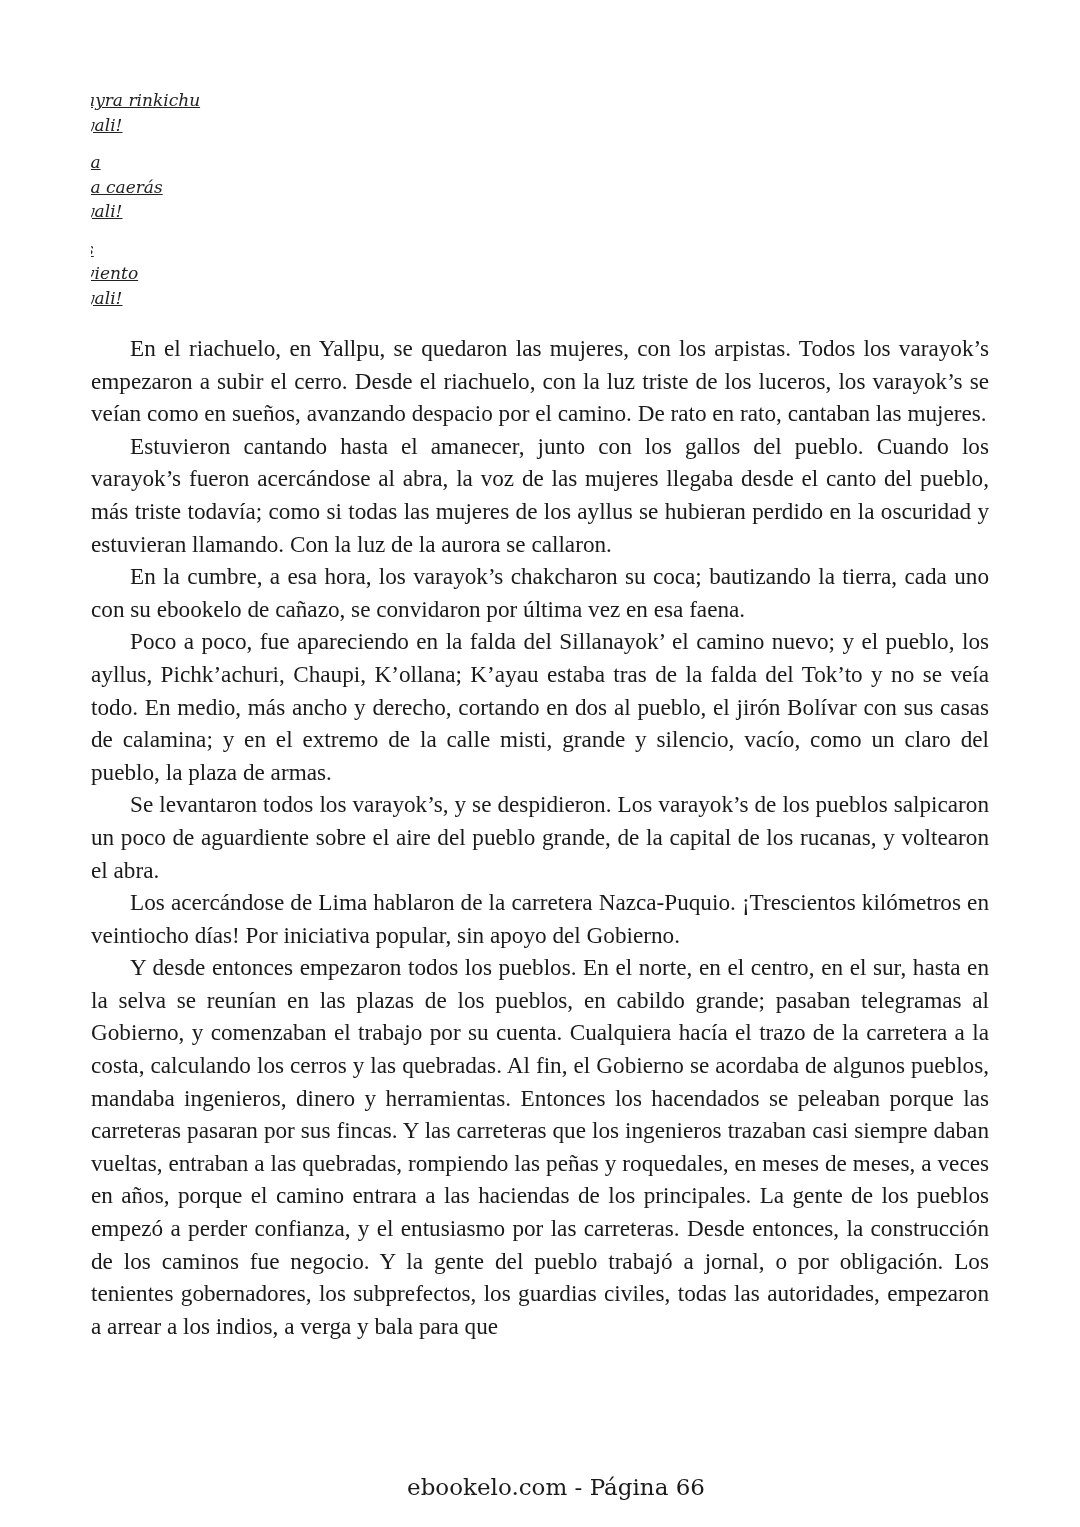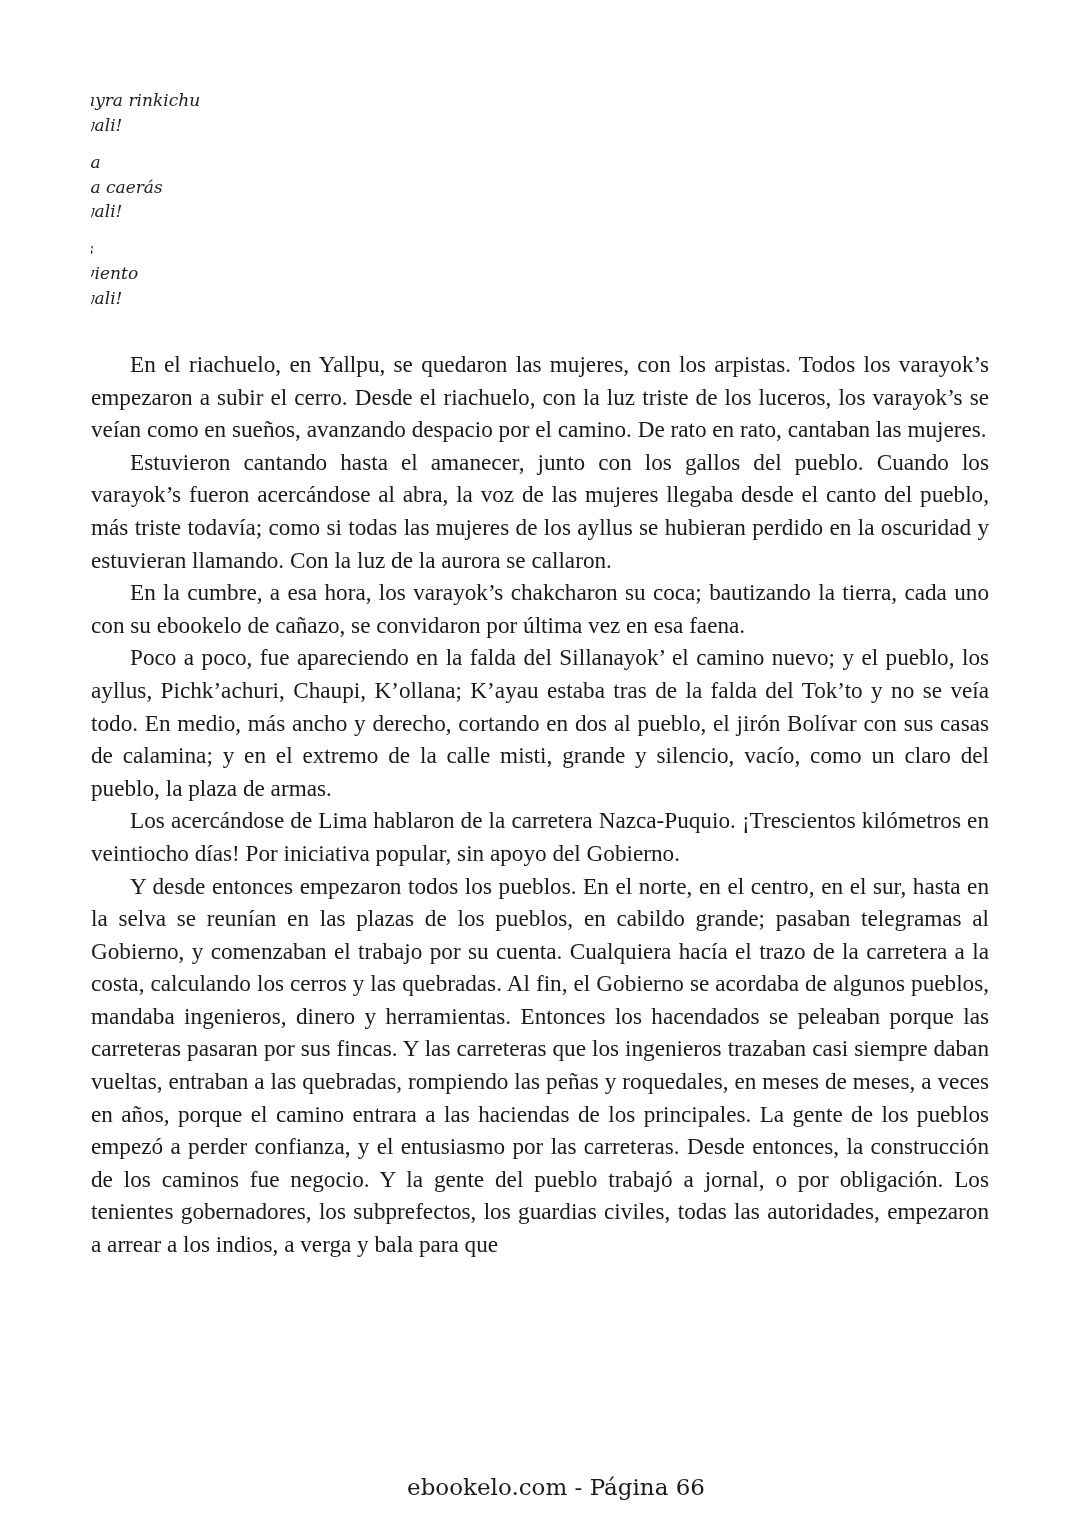--- a/index.html
+++ b/index.html
@@ -3,24 +3,24 @@
 <meta charset="utf-8">
 <style>
   html, body { margin: 0; padding: 0; background: #ffffff; }
   body { width: 1080px; height: 1527px; position: relative; overflow: hidden; color: #1a1a1a; }
   .poem {
     position: absolute; left: 91px; top: 88px; width: 200px;
     font-family: "DejaVu Serif", "Liberation Serif", serif;
     font-style: italic; font-size: 17px; line-height: 24.5px; color: #222;
     overflow: hidden;
   }
-  .poem .stanza { margin-bottom: 13px; white-space: nowrap; }
+  .poem .stanza { margin-bottom: 13px; white-space: nowrap; text-decoration: underline; }
   .poem .line { display: block; margin-left: -6px; }
   .body-text {
-    position: absolute; left: 91px; top: 348px; width: 898px;
+    position: absolute; left: 91px; top: 332px; width: 898px;
     font-family: "Liberation Serif", "DejaVu Serif", serif;
     font-size: 23.2px; line-height: 32.6px; color: #1a1a1a;
     text-align: justify;
   }
   .body-text p { margin: 0; text-indent: 39px; }
   .footer {
     position: absolute; left: 0; right: 0; top: 1474px; text-align: center;
     font-family: "DejaVu Serif", "Liberation Serif", serif;
     font-size: 23px; color: #1a1a1a; padding-left: 32px;
   }
@@ -43,17 +43,18 @@
     <span class="line"> viento</span>
     <span class="line">yali!</span>
   </div>
 </div>
 
 <div class="body-text">
   <p>En el riachuelo, en Yallpu, se quedaron las mujeres, con los arpistas. Todos los varayok’s empezaron a subir el cerro. Desde el riachuelo, con la luz triste de los luceros, los varayok’s se veían como en sueños, avanzando despacio por el camino. De rato en rato, cantaban las mujeres.</p>
   <p>Estuvieron cantando hasta el amanecer, junto con los gallos del pueblo. Cuando los varayok’s fueron acercándose al abra, la voz de las mujeres llegaba desde el canto del pueblo, más triste todavía; como si todas las mujeres de los ayllus se hubieran perdido en la oscuridad y estuvieran llamando. Con la luz de la aurora se callaron.</p>
   <p>En la cumbre, a esa hora, los varayok’s chakcharon su coca; bautizando la tierra, cada uno con su ebookelo de cañazo, se convidaron por última vez en esa faena.</p>
   <p>Poco a poco, fue apareciendo en la falda del Sillanayok’ el camino nuevo; y el pueblo, los ayllus, Pichk’achuri, Chaupi, K’ollana; K’ayau estaba tras de la falda del Tok’to y no se veía todo. En medio, más ancho y derecho, cortando en dos al pueblo, el jirón Bolívar con sus casas de calamina; y en el extremo de la calle misti, grande y silencio, vacío, como un claro del pueblo, la plaza de armas.</p>
+  <p>Se levantaron todos los varayok’s, y se despidieron. Los varayok’s de los pueblos salpicaron un poco de aguardiente sobre el aire del pueblo grande, de la capital de los rucanas, y voltearon el abra.</p>
   <p>Los acercándose de Lima hablaron de la carretera Nazca-Puquio. ¡Trescientos kilómetros en veintiocho días! Por iniciativa popular, sin apoyo del Gobierno.</p>
   <p>Y desde entonces empezaron todos los pueblos. En el norte, en el centro, en el sur, hasta en la selva se reunían en las plazas de los pueblos, en cabildo grande; pasaban telegramas al Gobierno, y comenzaban el trabajo por su cuenta. Cualquiera hacía el trazo de la carretera a la costa, calculando los cerros y las quebradas. Al fin, el Gobierno se acordaba de algunos pueblos, mandaba ingenieros, dinero y herramientas. Entonces los hacendados se peleaban porque las carreteras pasaran por sus fincas. Y las carreteras que los ingenieros trazaban casi siempre daban vueltas, entraban a las quebradas, rompiendo las peñas y roquedales, en meses de meses, a veces en años, porque el camino entrara a las haciendas de los principales. La gente de los pueblos empezó a perder confianza, y el entusiasmo por las carreteras. Desde entonces, la construcción de los caminos fue negocio. Y la gente del pueblo trabajó a jornal, o por obligación. Los tenientes gobernadores, los subprefectos, los guardias civiles, todas las autoridades, empezaron a arrear a los indios, a verga y bala para que</p>
 </div>
 
 <div class="footer">ebookelo.com - Página 66</div>
 
 </body></html>

